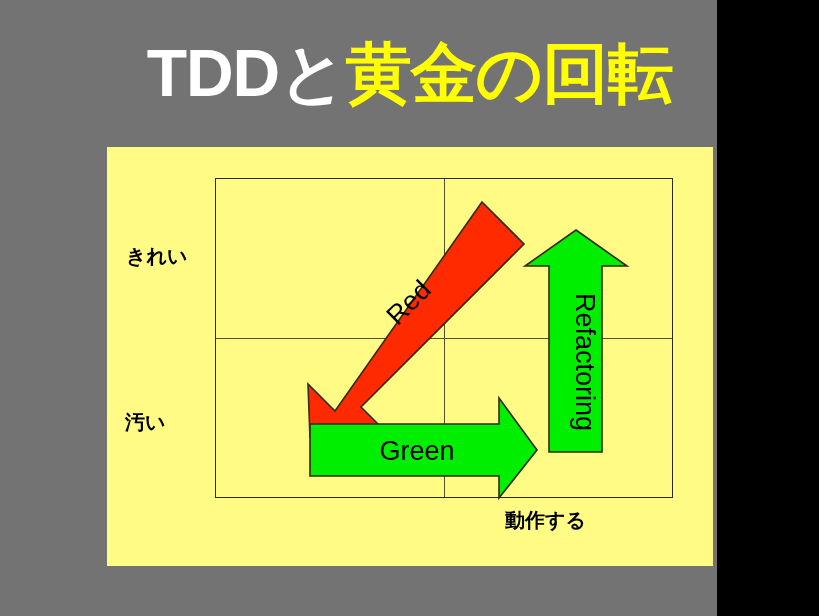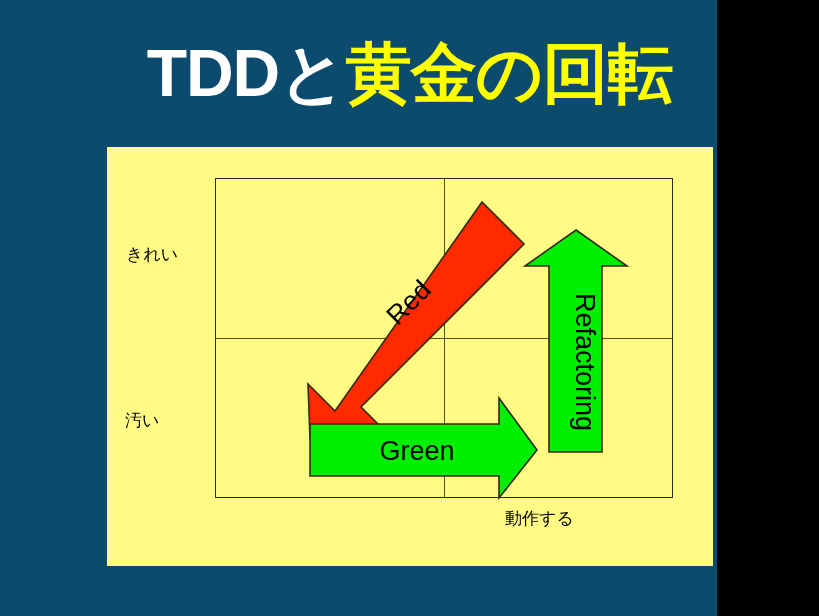--- a/index.html
+++ b/index.html
@@ -10,21 +10,21 @@
   body {
     width: 819px;
     height: 616px;
     overflow: hidden;
     font-family: "Liberation Sans", sans-serif;
   }
   #slide {
     position: relative;
     width: 717px;
     height: 616px;
-    background: #0c4a6e;
+    background: #737373;
   }
   
   #title {
     position: absolute;
     left: 0;
     top: 36px;
     width: 819px;
     text-align: center;
     font-size: 66px;
     font-weight: bold;
@@ -69,22 +69,22 @@
     top: 50%;
     width: 100%;
     height: 1px;
     background: #55521f;
   }
 
   
   .axis-label {
     position: absolute;
     color: #000000;
-    font-size: 17px;
-    font-weight: normal;
+    font-size: 20px;
+    font-weight: bold;
     white-space: nowrap;
     text-align: right;
   }
   #label-clean { left: 19px; top: 96px; }
   #label-dirty { left: 18px; top: 262px; }
   #label-notwork { left: 118px; top: 360px; }
   #label-works   { left: 398px; top: 360px; }
 
   
   #arrows {

